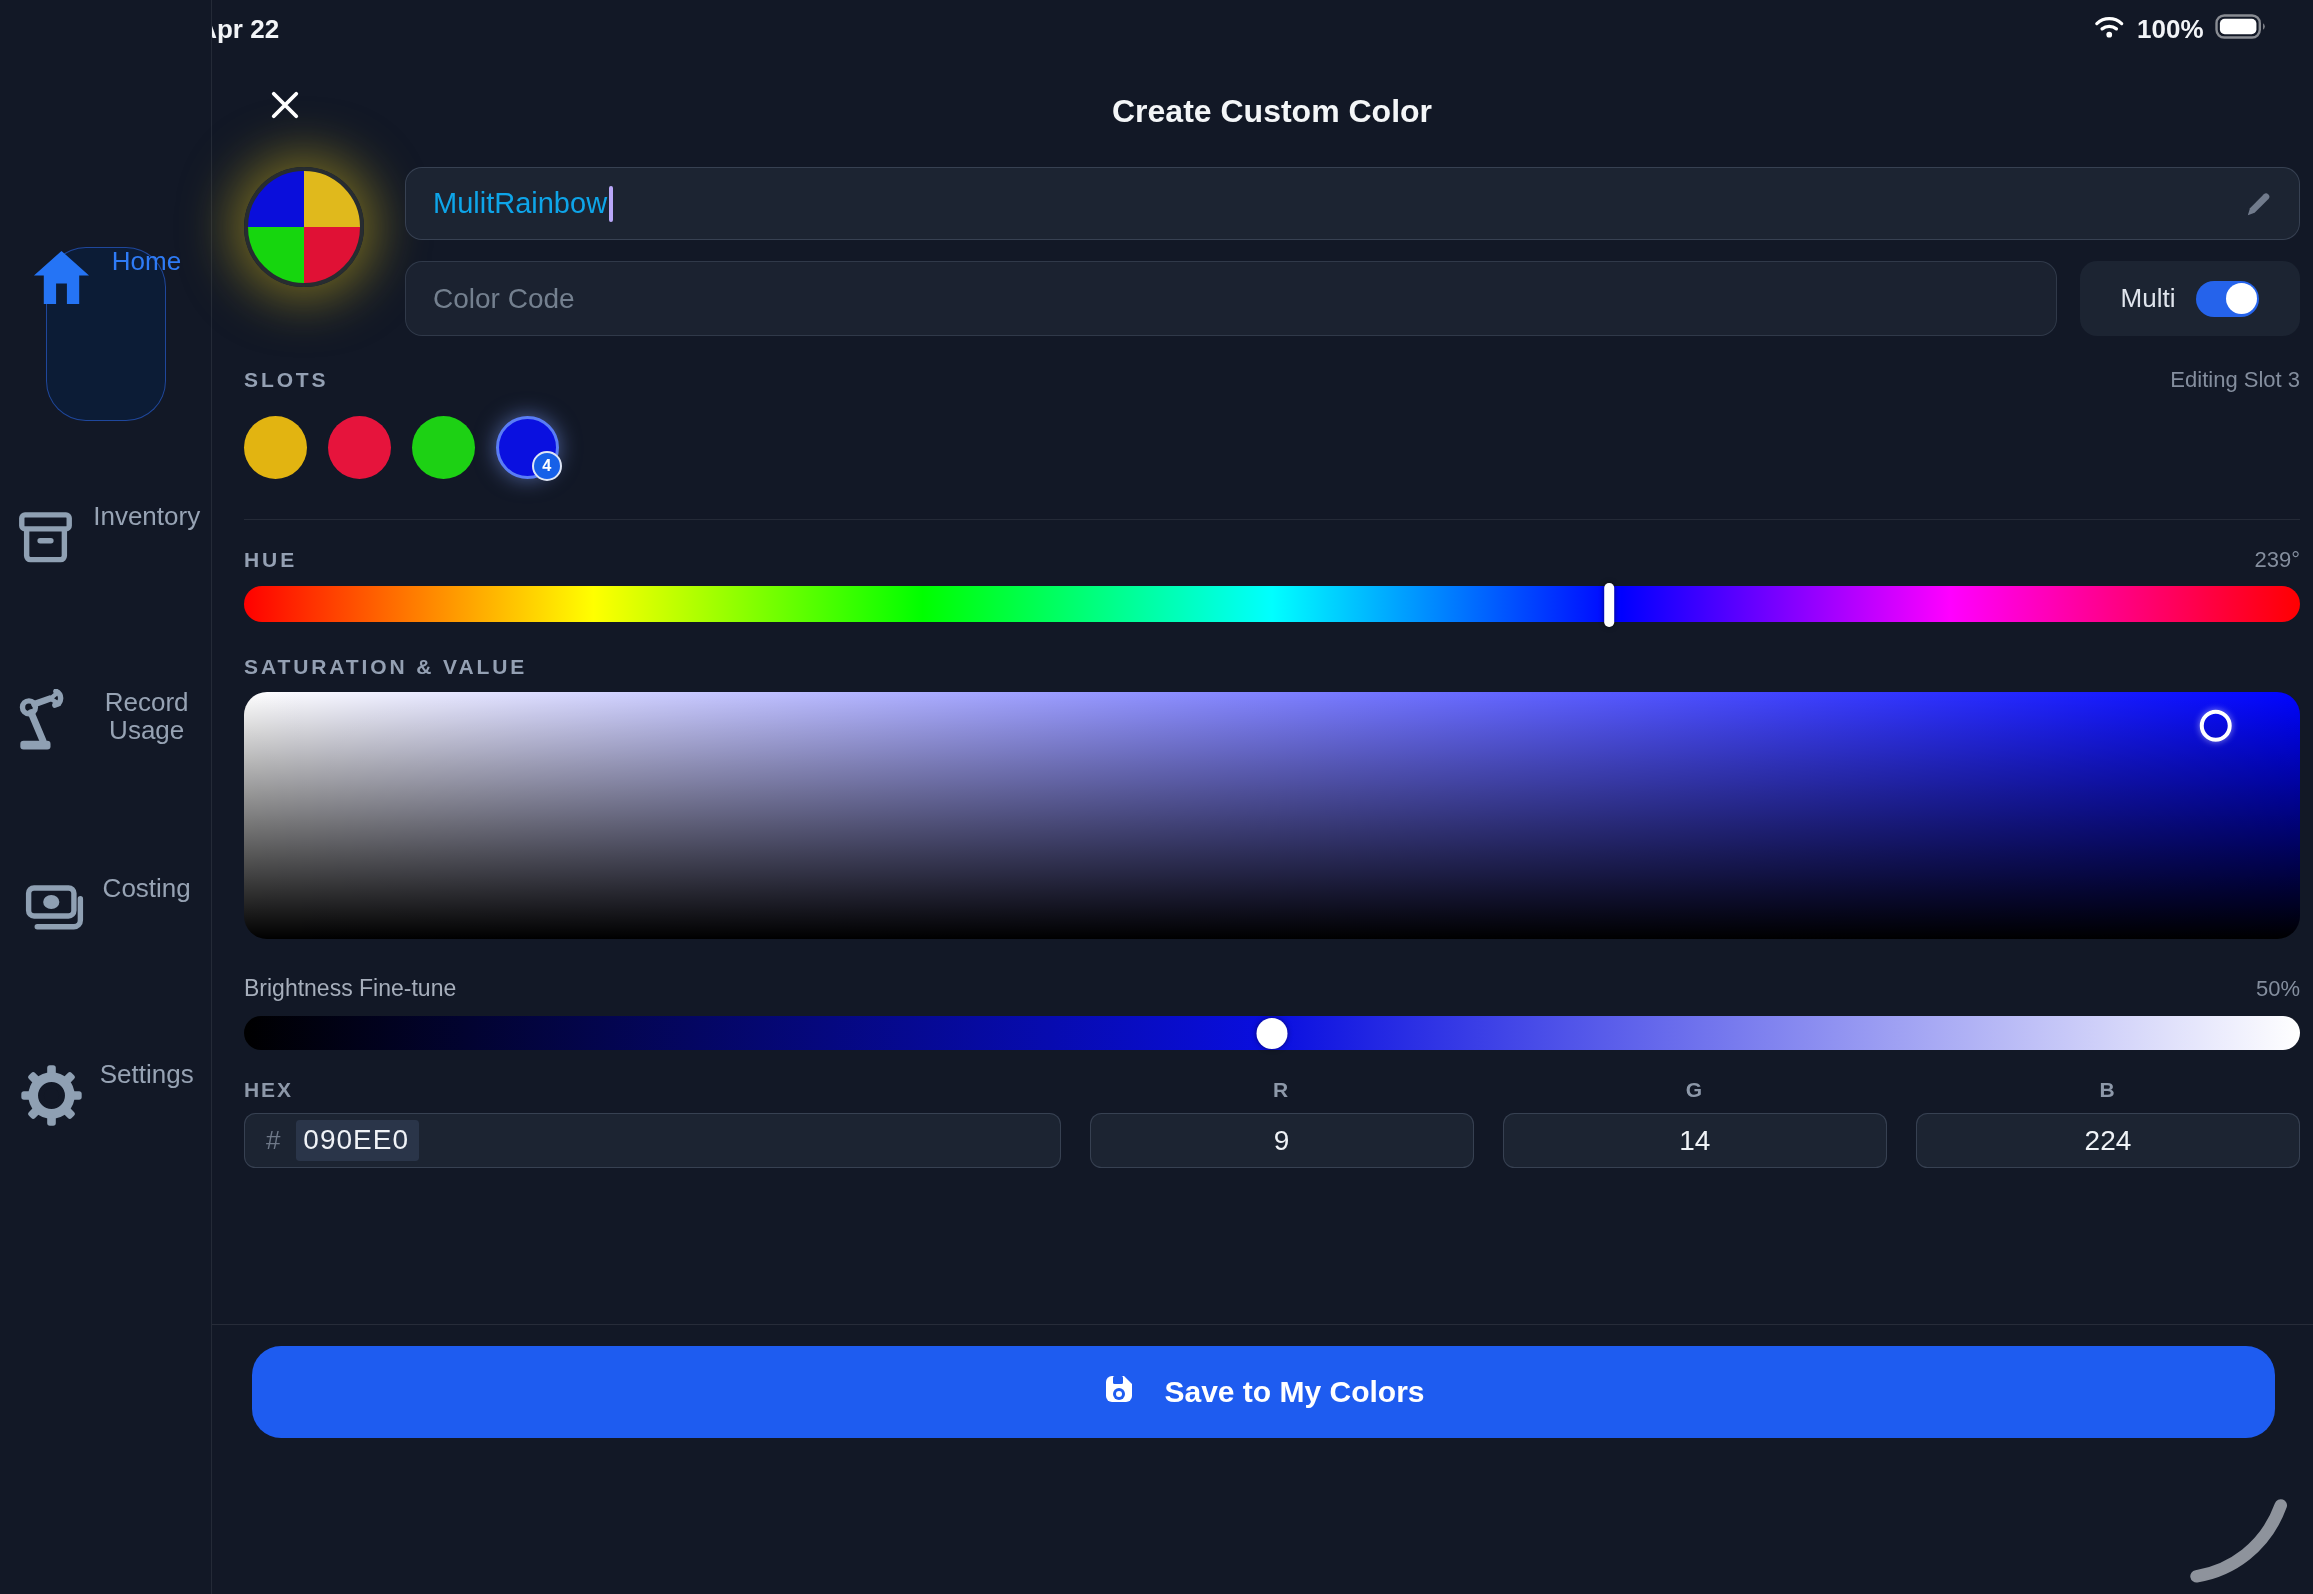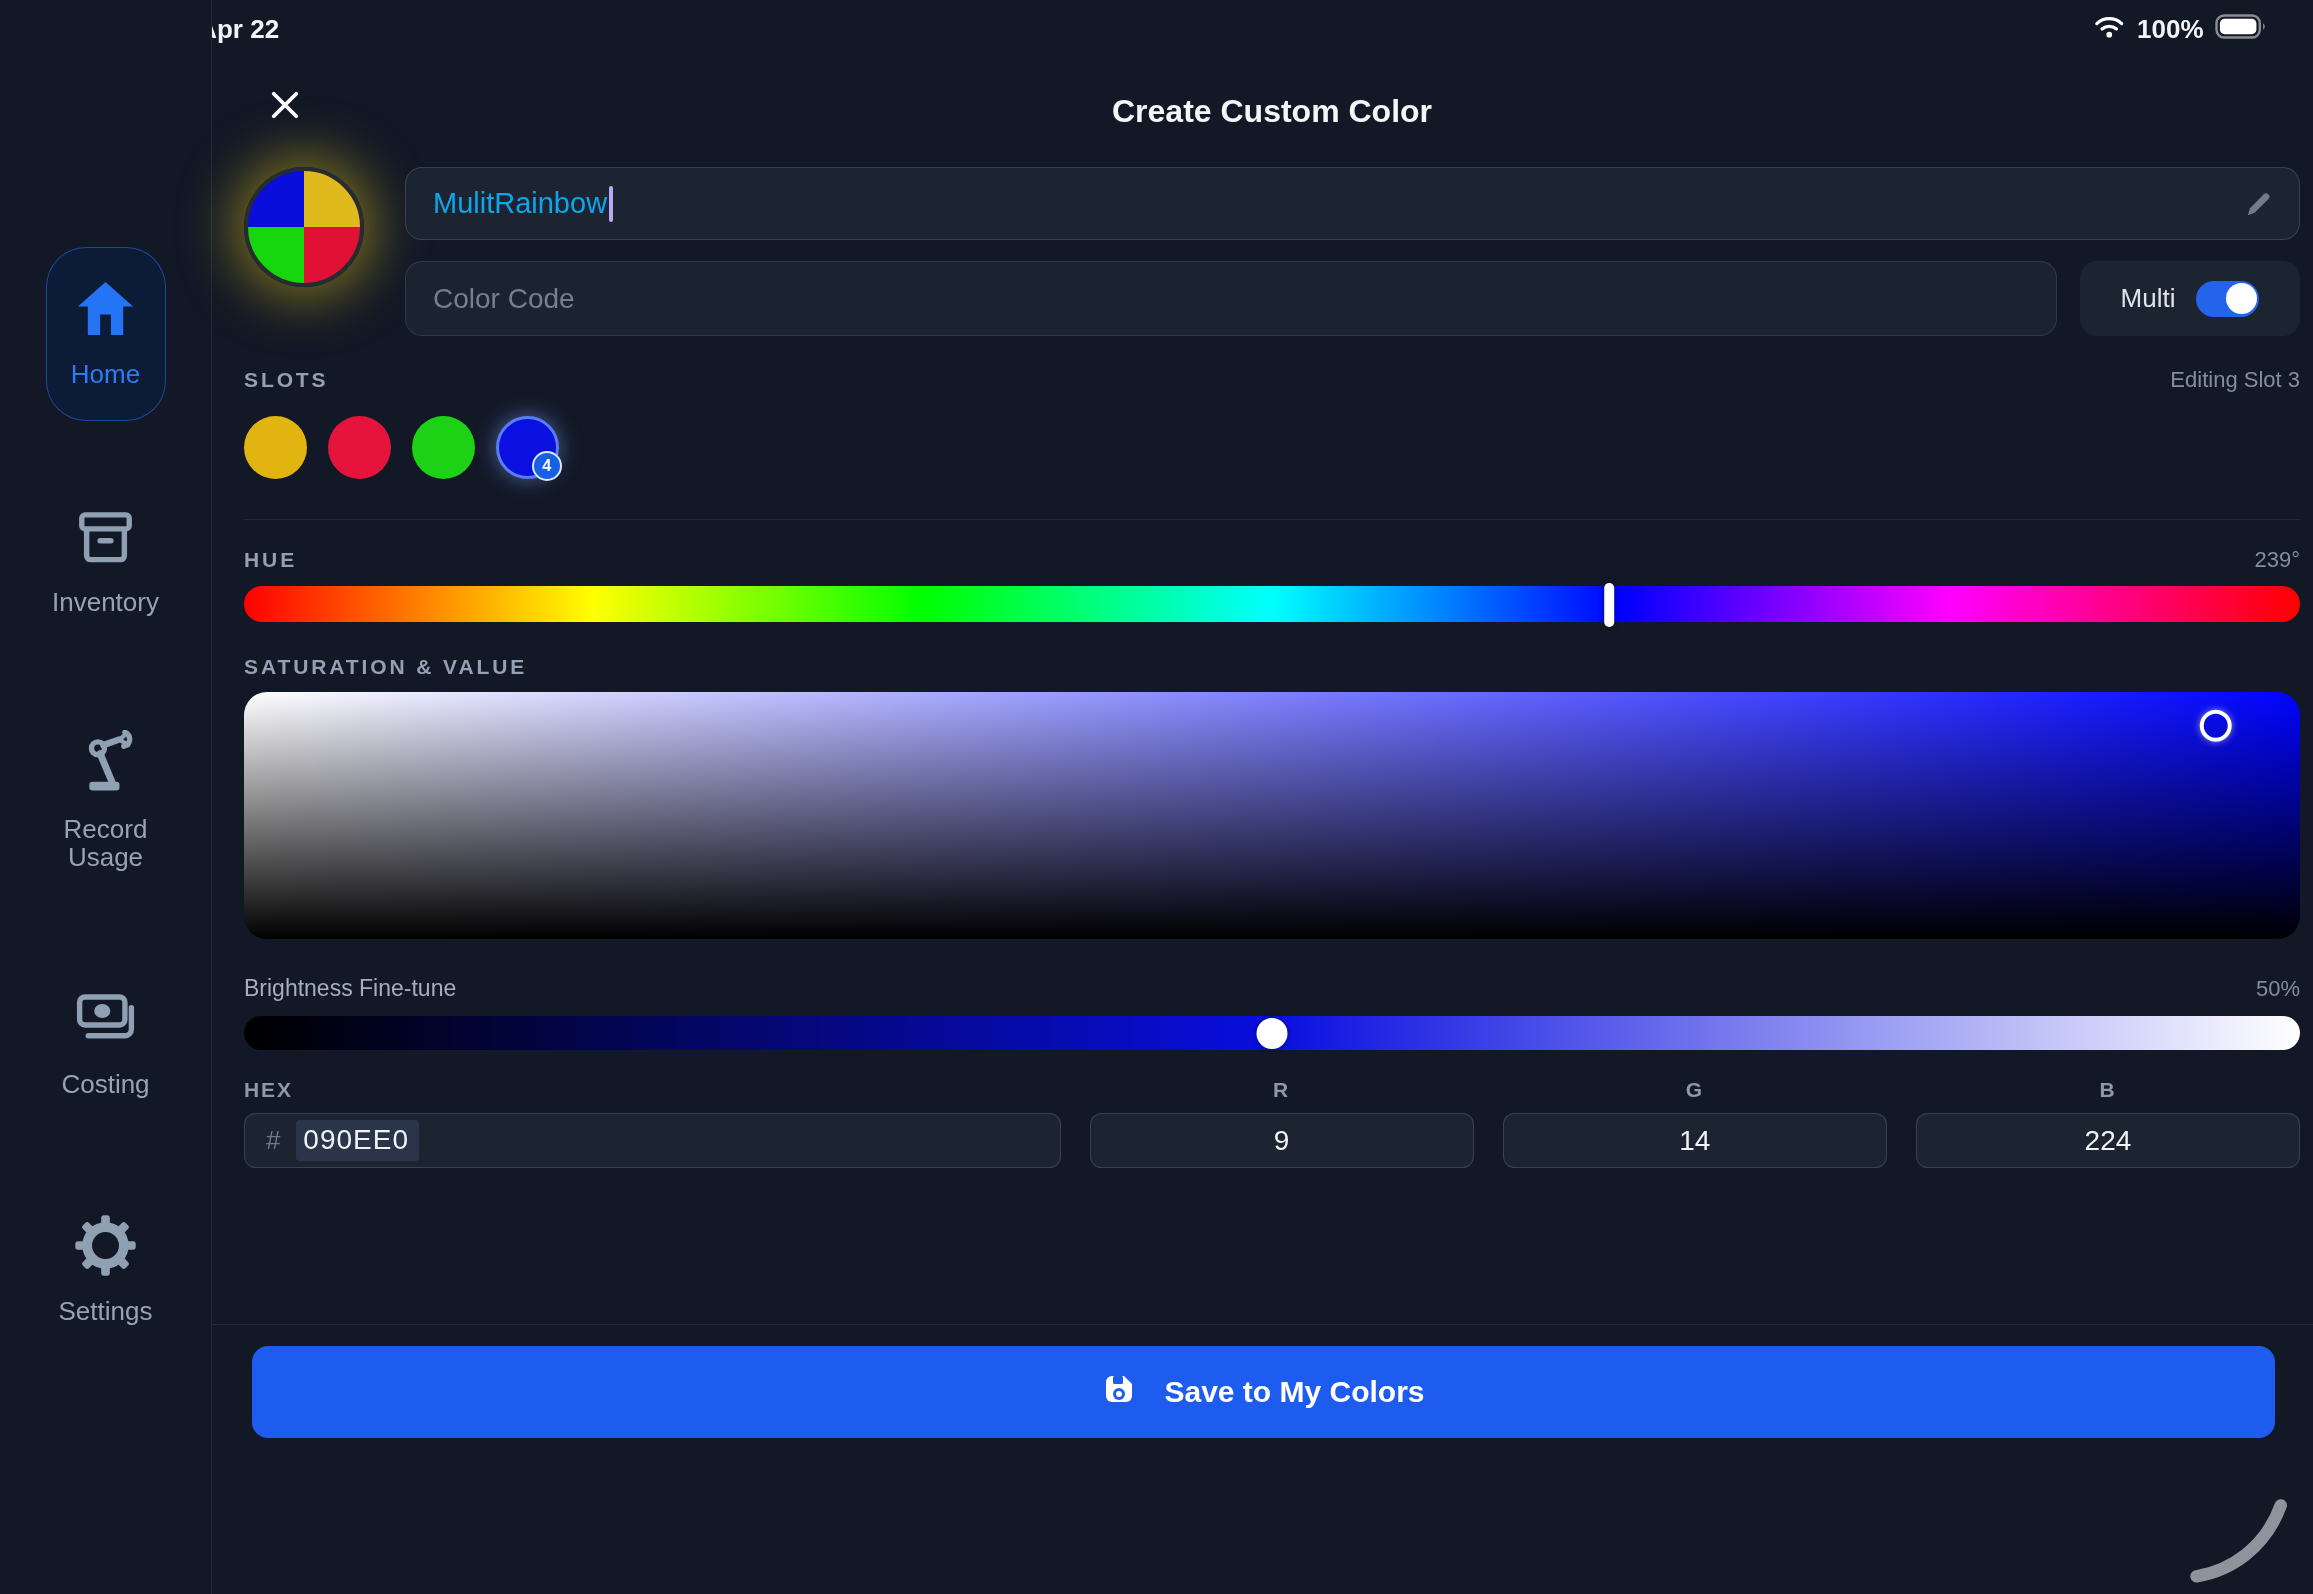--- a/index.html
+++ b/index.html
@@ -22,21 +22,21 @@
   .sb-left { display:flex; gap:25px; }
   .sb-right { display:flex; align-items:center; gap:11.5px; }
 
   
   .sidebar {
     position:absolute; top:0; bottom:0; left:0; width:212px;
     border-right:1px solid rgba(255,255,255,0.08);
     display:flex; flex-direction:column; align-items:center;
     padding-top:247px; background:#121826;
   }
-  .side-item { display:flex; flex-direction:column; align-items:center; gap:13.4px; cursor:pointer; }
+  .side-item { display:flex; flex-direction:row; align-items:flex-start; gap:13.4px; cursor:pointer; }
   .side-item .lbl { font-size:26px; color:#97a3b4; text-align:center; line-height:1.06; max-width:124px; }
   .side-item.home {
     width:120px; height:174px; border-radius:40px;
     background:#0c1c36; border:1.4px solid rgba(47,108,240,0.55);
     justify-content:center; margin-bottom:82px; gap:19px;
   }
   .side-item.home .lbl { color:#2e7bf6; }
   .side-item.plain { margin-bottom:113px; }
   .side-item.plain:last-child { margin-bottom:0; }
 
@@ -135,21 +135,21 @@
   }
   .out-box.hex { justify-content:flex-start; padding:0 21px; gap:15.3px; }
   .hex-hash { color:#6e7888; font-size:26px; }
   .hex-val { background:rgba(120,145,200,0.16); padding:3.8px 9.6px 4.8px 7.6px; border-radius:3.8px; letter-spacing:1px; }
 
   
   .footer { position:absolute; left:212px; right:0; top:1324px; }
   .footer .fdiv { height:1px; background:rgba(255,255,255,0.09); }
   .save-btn {
     margin:21px 38px 0 40px; width:calc(100% - 78px); height:92px;
-    background:#1e5cf0; border:none; border-radius:16px; cursor:pointer;
+    background:#1e5cf0; border:none; border-radius:29px; cursor:pointer;
     display:flex; align-items:center; justify-content:center; gap:28px;
     color:#fff; font-size:30px; font-weight:700;
     font-family:"Liberation Sans", sans-serif;
   }
   .corner-arc { position:absolute; right:15.3px; bottom:5.7px; }
 </style>
 </head>
 <body>
 
 <div class="page">

